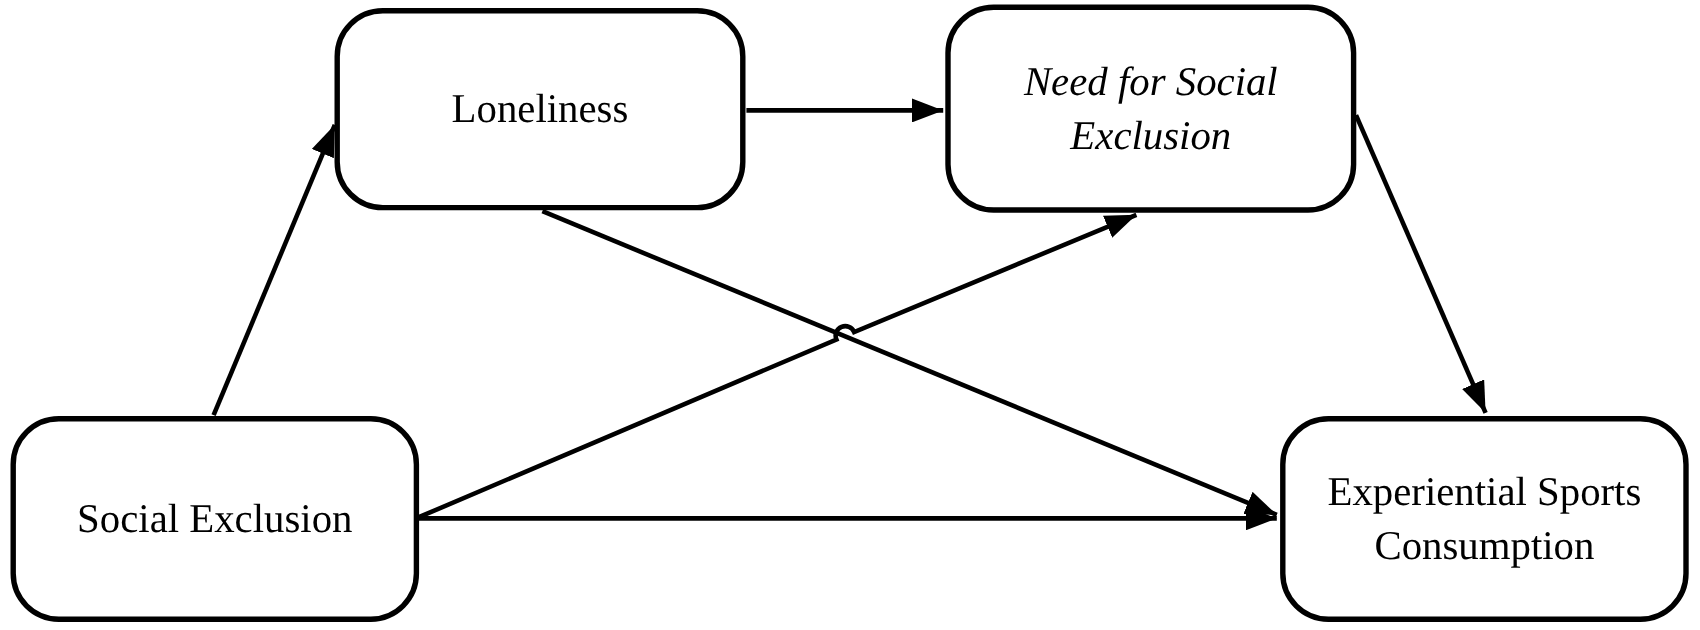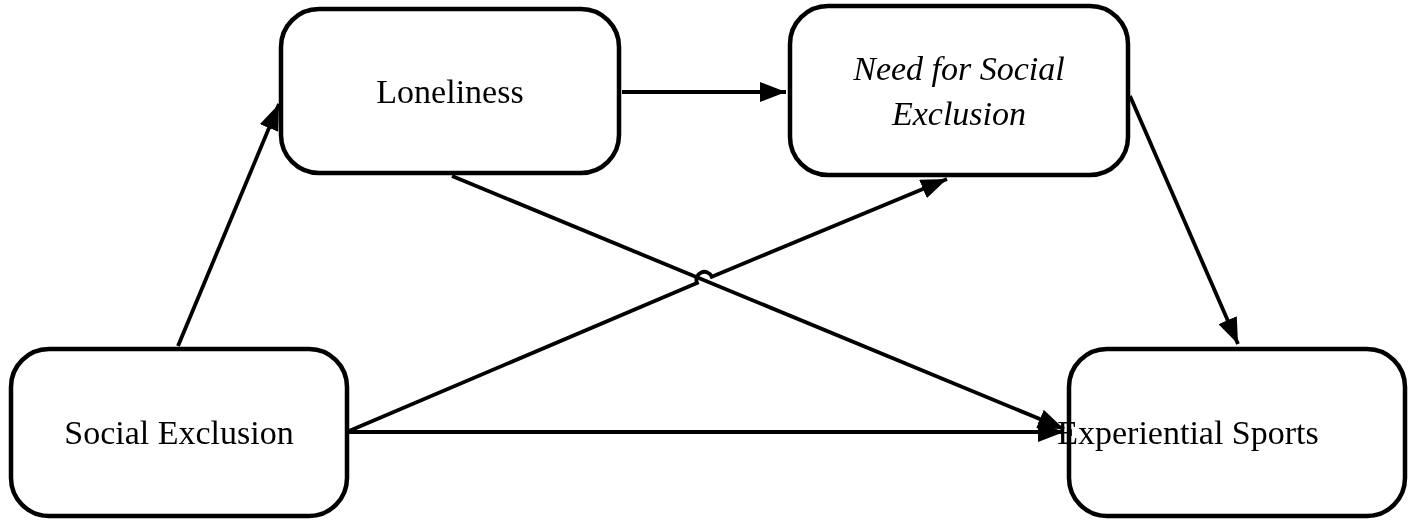--- a/index.html
+++ b/index.html
@@ -76,17 +76,18 @@
 
   <div class="node-label" style="left:790px; top:6px; width:338px; height:169px;font-style:italic;">
     <span>Need for Social</span>
     <span>Exclusion</span>
   </div>
 
   <div class="node-label" style="left:11px; top:349px; width:336px; height:167px;">
     <span>Social Exclusion</span>
   </div>
 
-  <div class="node-label" style="left:1020px; top:349px; width:336px; height:167px;">
+  <div class="node-label" style="left:1069px; top:349px; width:336px; height:167px;">
     <span>Experiential Sports</span>
+    <span>Consumption</span>
   </div>
 
 </div>
 
 </body></html>

